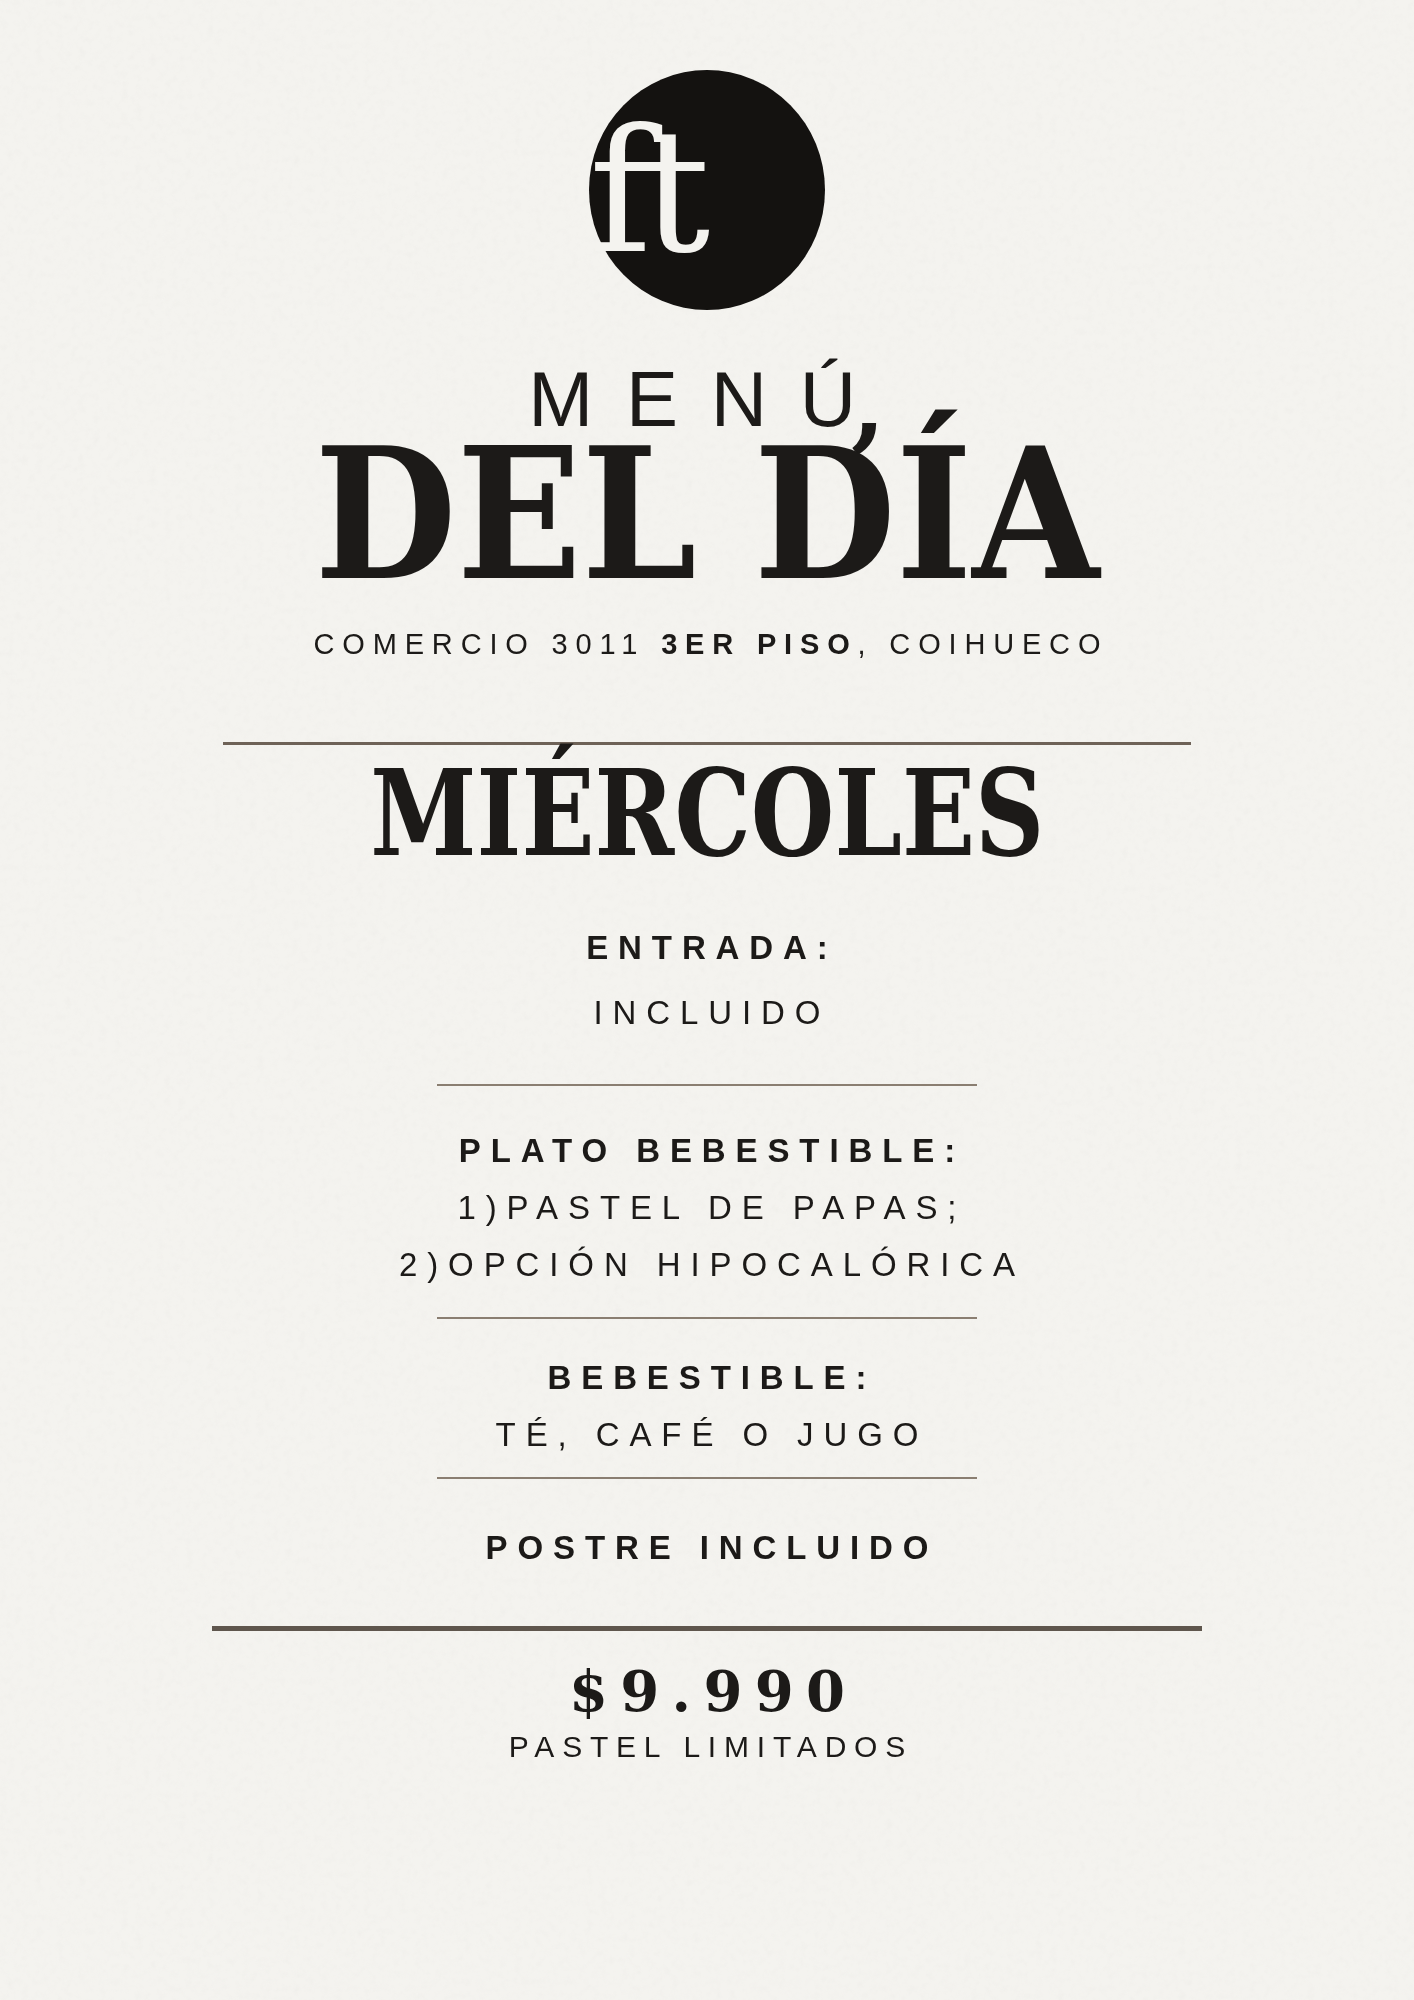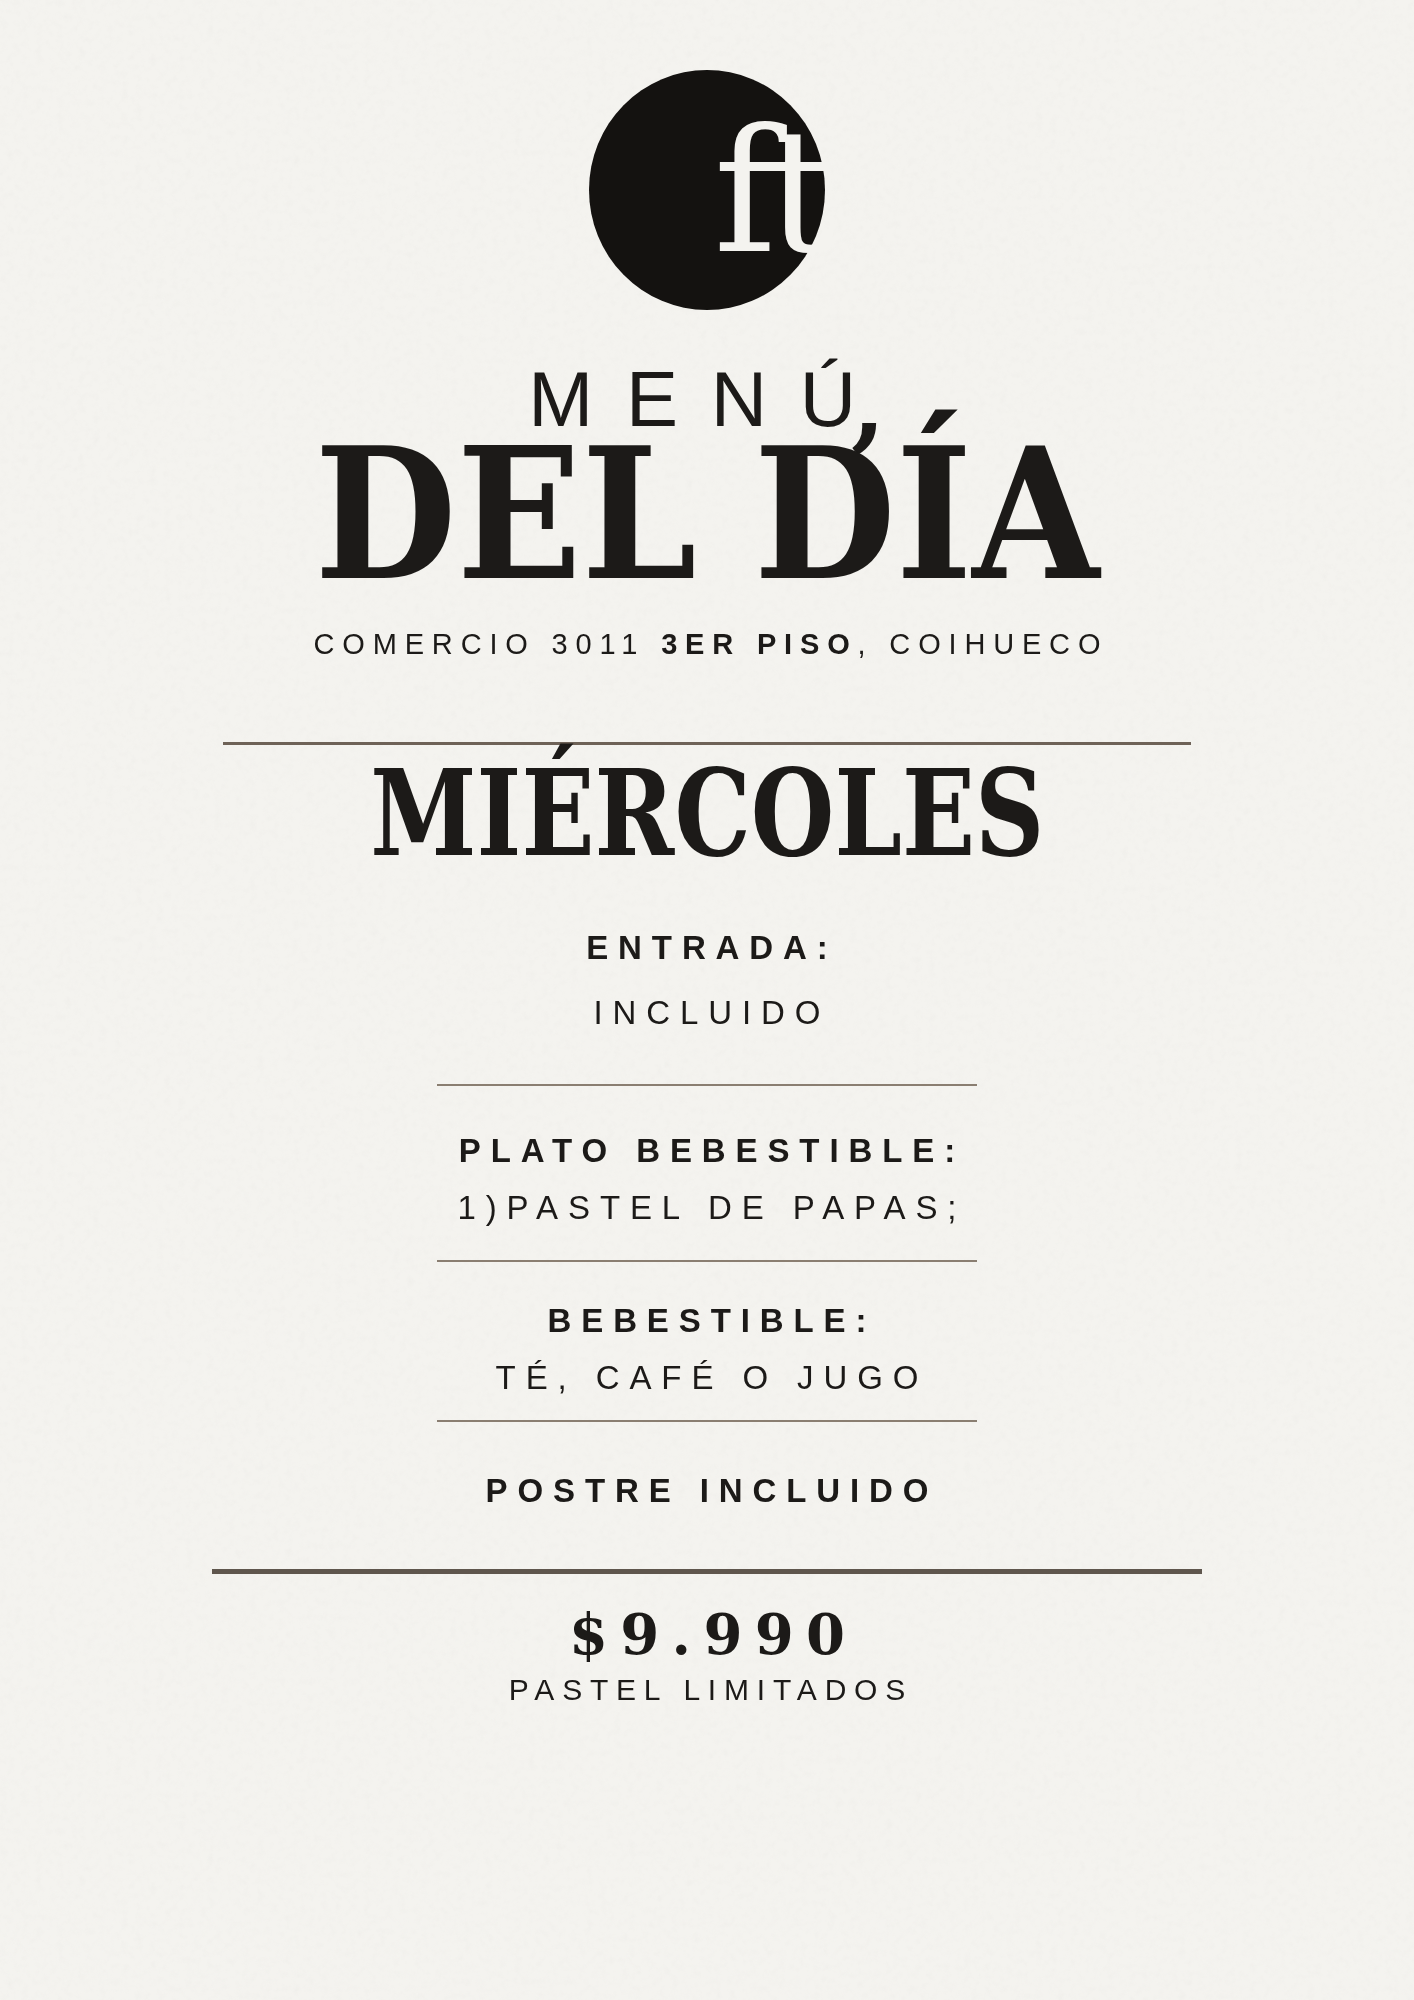--- a/index.html
+++ b/index.html
@@ -26,21 +26,21 @@
     position:relative;
     width:100%;height:100%;
     display:flex;flex-direction:column;align-items:center;
     text-align:center;
   }
   
   .logo-circle{
     margin-top:70px;
     width:236px;height:240px;border-radius:50%;
     background:#141210;
-    display:flex;align-items:center;justify-content:flex-end;
+    display:flex;align-items:center;justify-content:flex-start;
   }
   .logo-monogram{
     font-family:"DejaVu Serif","Liberation Serif",serif;
     font-size:170px;line-height:1;
     color:var(--paper);
     letter-spacing:-10px;
     transform:translateY(2px);
   }
   
   .title-menu{
@@ -150,20 +150,21 @@
 
   <div class="day">MIÉRCOLES</div>
 
   <div class="sec-label m-entrada">ENTRADA:</div>
   <div class="sec-line m-ensalada">INCLUIDO</div>
 
   <div class="rule rule-thin r2"></div>
 
   <div class="sec-label m-plato">PLATO BEBESTIBLE:</div>
   <div class="sec-line m-pl1">1)PASTEL DE PAPAS;</div>
+  <div class="sec-line m-pl2">2)OPCIÓN HIPOCALÓRICA</div>
 
   <div class="rule rule-thin r3"></div>
 
   <div class="sec-label m-bebestible">BEBESTIBLE:</div>
   <div class="sec-line m-bebida">TÉ, CAFÉ O JUGO</div>
 
   <div class="rule rule-thin r4"></div>
 
   <div class="sec-label m-postre">POSTRE INCLUIDO</div>
 

